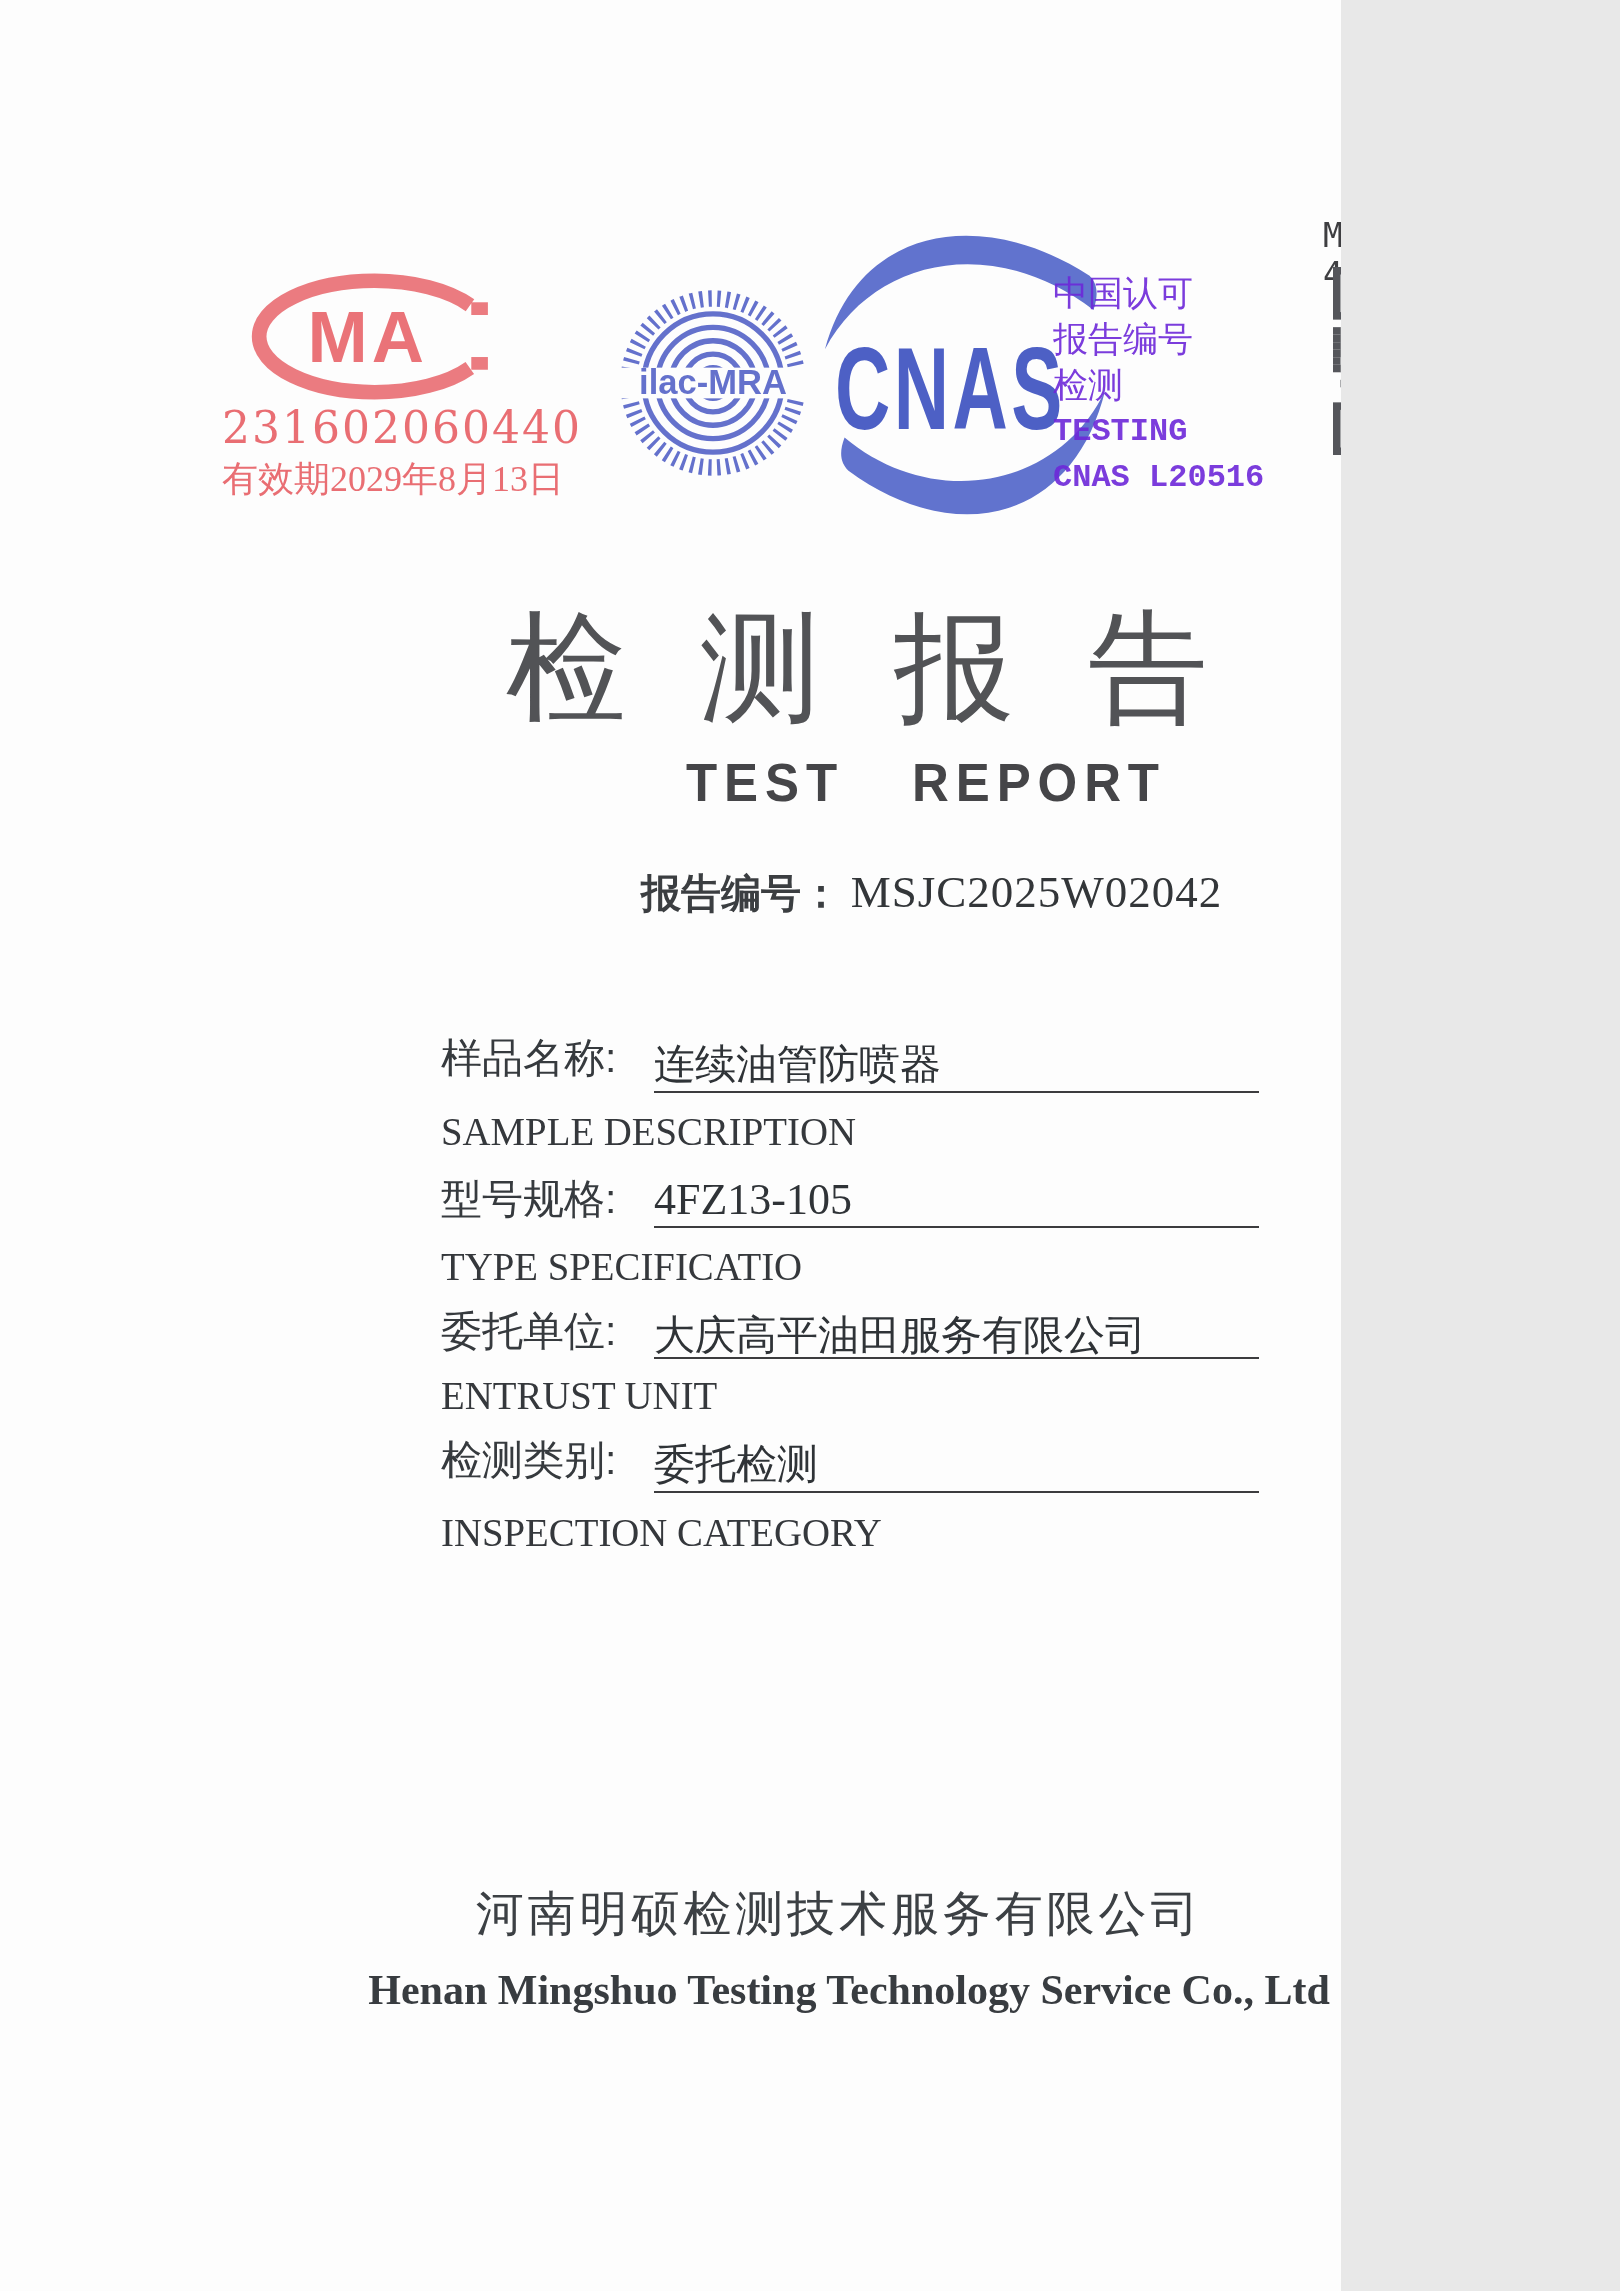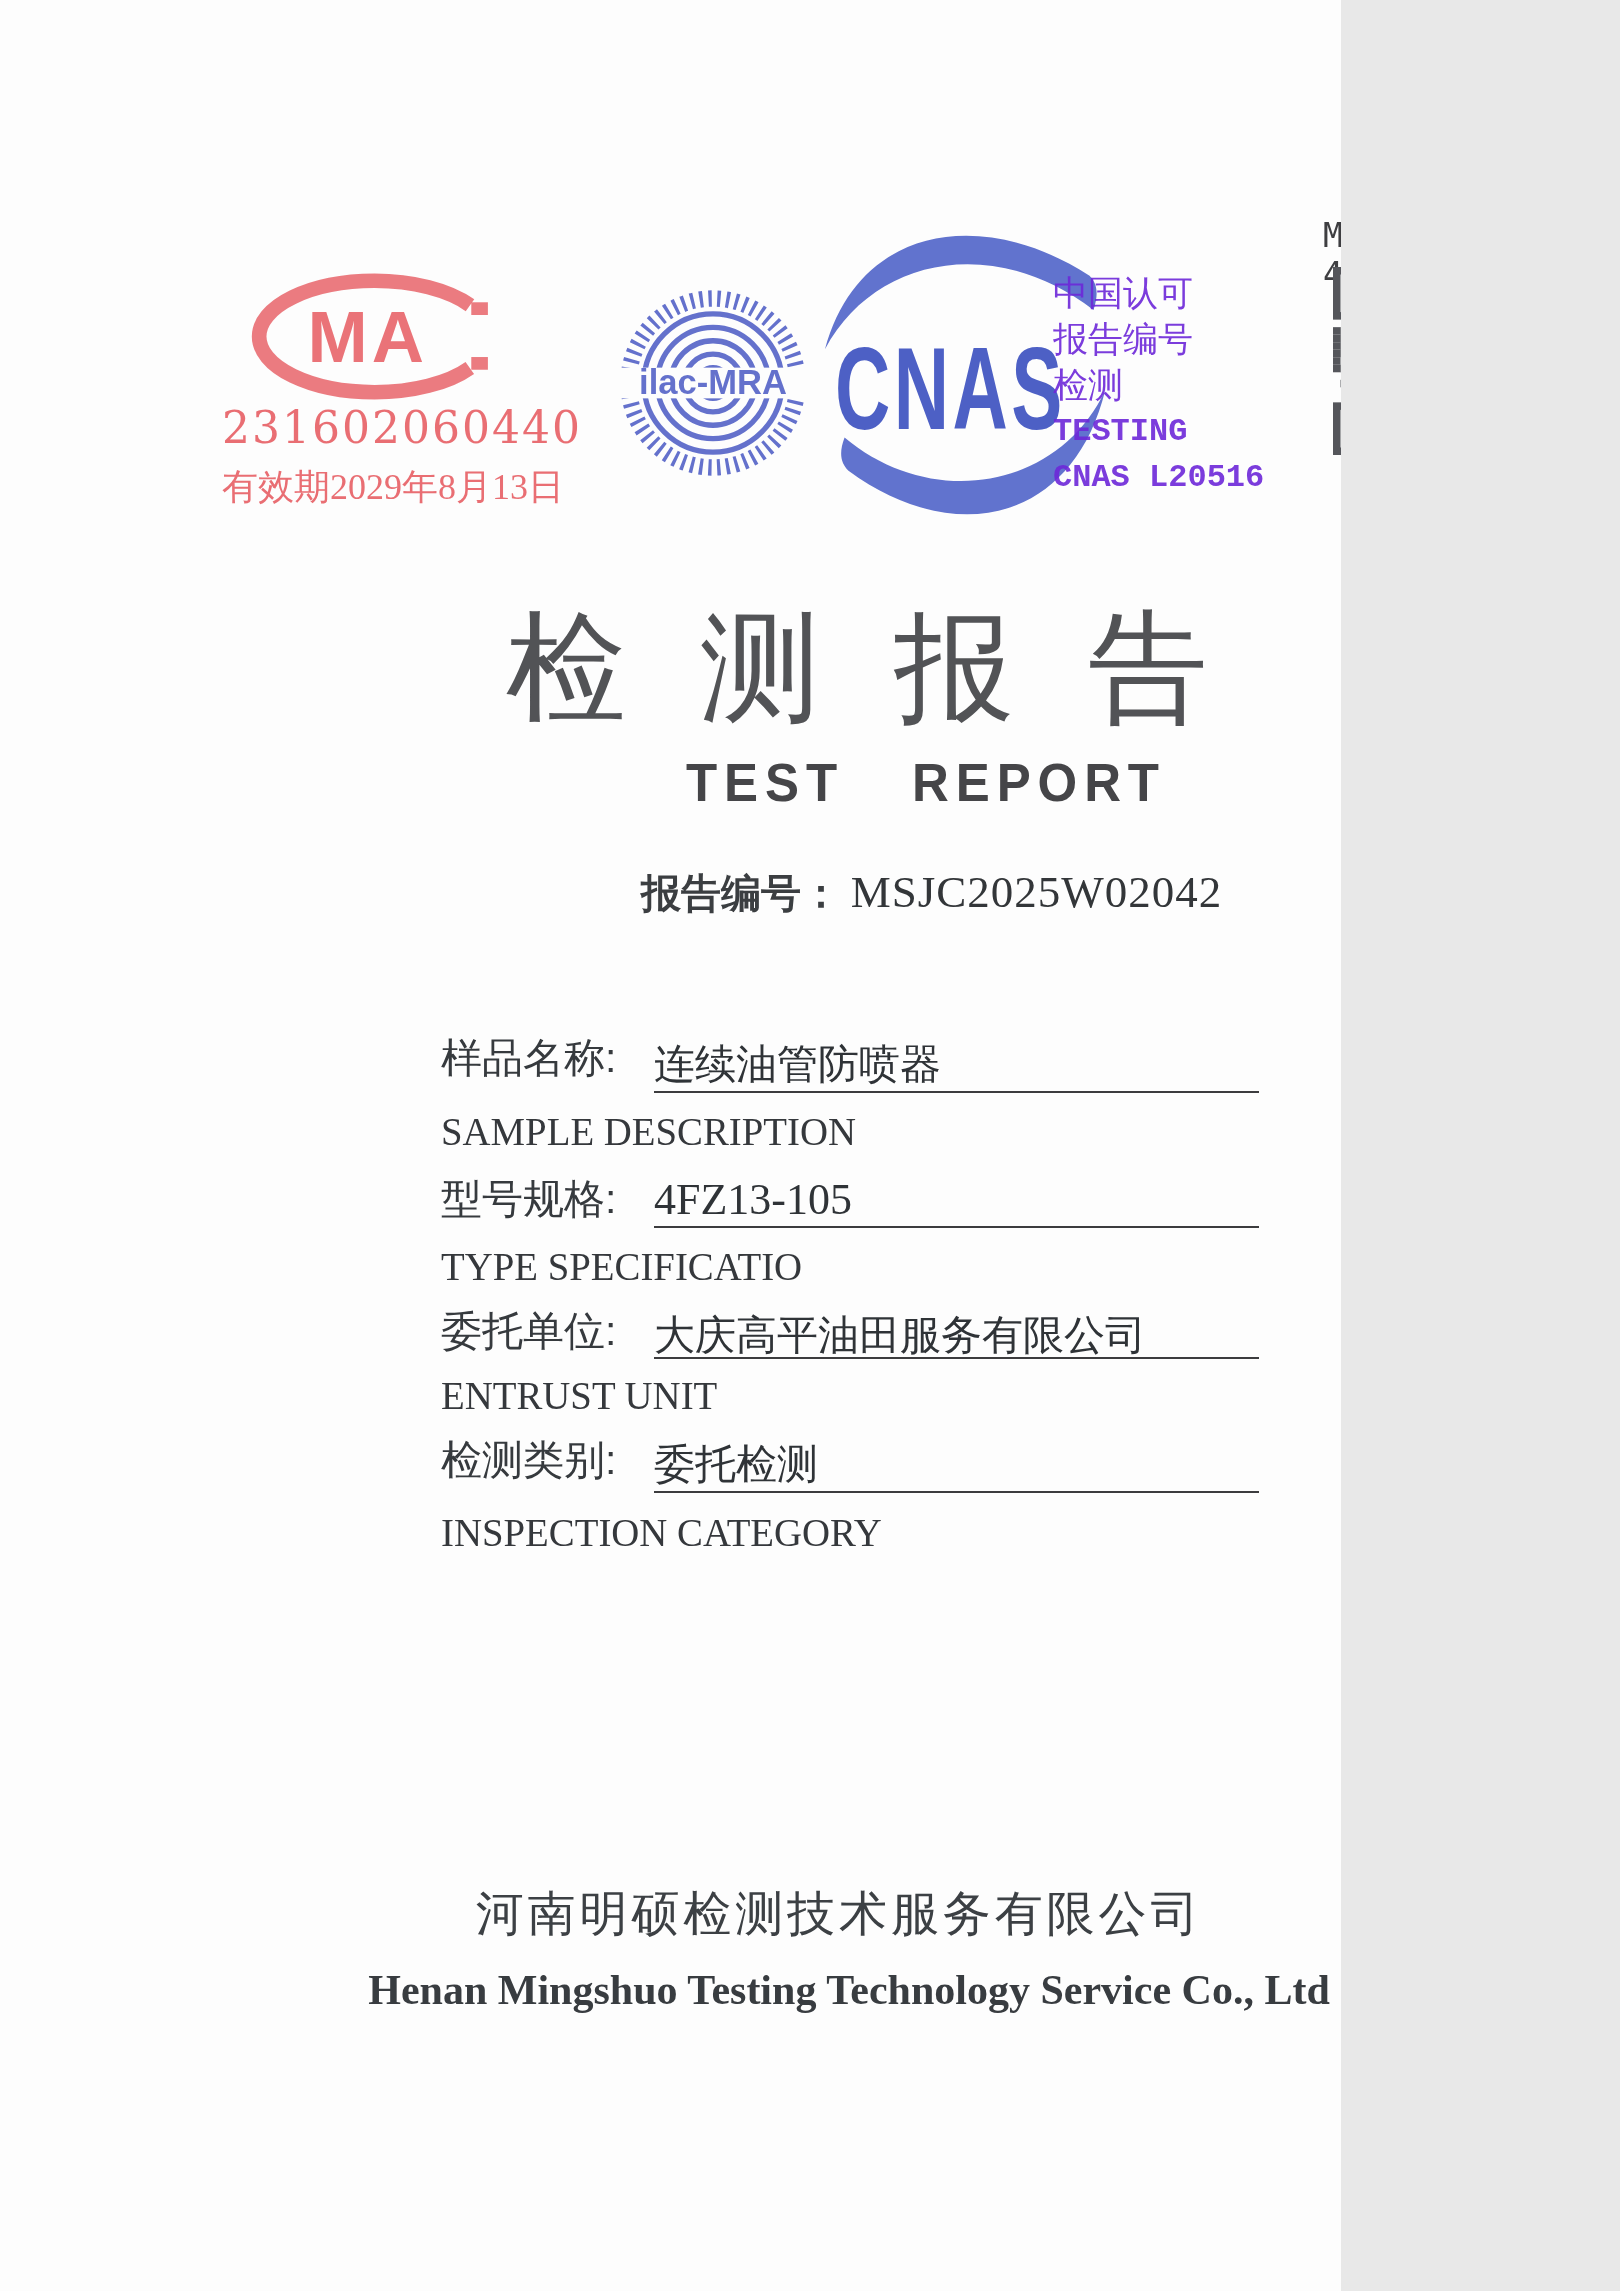--- a/index.html
+++ b/index.html
@@ -13,21 +13,21 @@
   
   .doc-code{left:1323px; top:216px; font-family:"DejaVu Sans Mono", monospace;
     font-size:33px; color:#3e3e41; letter-spacing:1px;}
   .qr{left:1333px; top:267px; width:188px; height:188px;}
 
   
   .cma{left:222px; top:271px; width:304px; color:rgba(230,90,96,.88);}
   .cma svg{display:block; margin:0 auto;}
   .cma-number{font-size:44px; letter-spacing:2px; text-align:center; margin-top:0;
     font-family:"DejaVu Serif", serif; white-space:nowrap;}
-  .cma-validity{font-size:36px; text-align:left; margin-top:10px; white-space:nowrap;}
+  .cma-validity{font-size:36px; text-align:left; margin-top:2px; white-space:nowrap;}
 
   
   .ilac{left:617px; top:287px; width:192px; height:192px; opacity:.82;}
 
   
   .cnas-swoosh{left:823px; top:206px; width:294px; height:353px; opacity:.82;}
   .cnas-text{left:835px; top:323px; font-family:"Liberation Sans", sans-serif;
     font-weight:bold; font-size:132px; color:#3b50c0; letter-spacing:5.9px;
     transform:scale(.58,.88); transform-origin:left top; opacity:.9; white-space:nowrap;}
   .cnas-lines{left:1053px; top:271px; width:216px; color:#6d28d9; opacity:.9;

